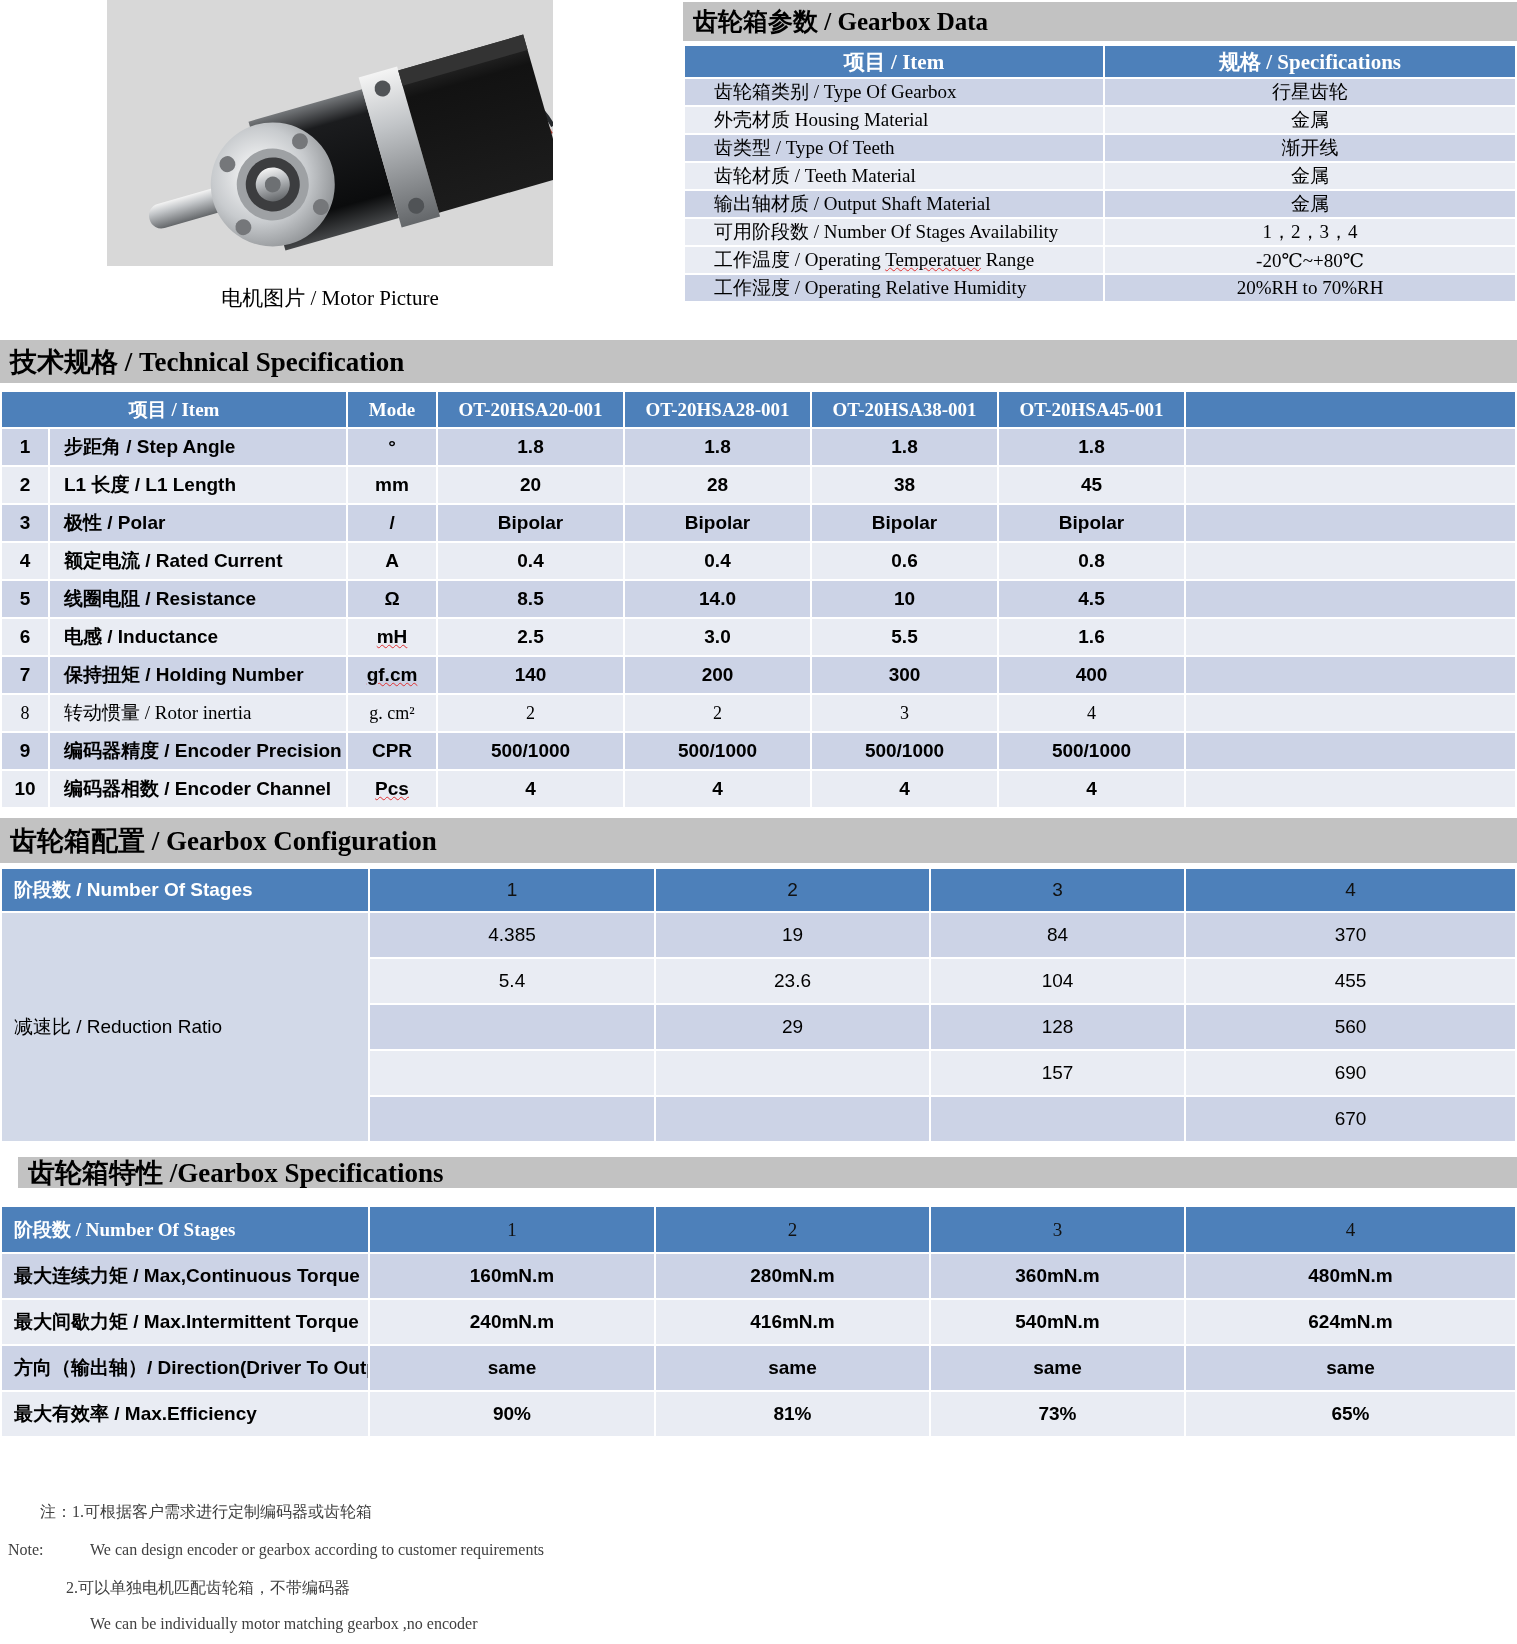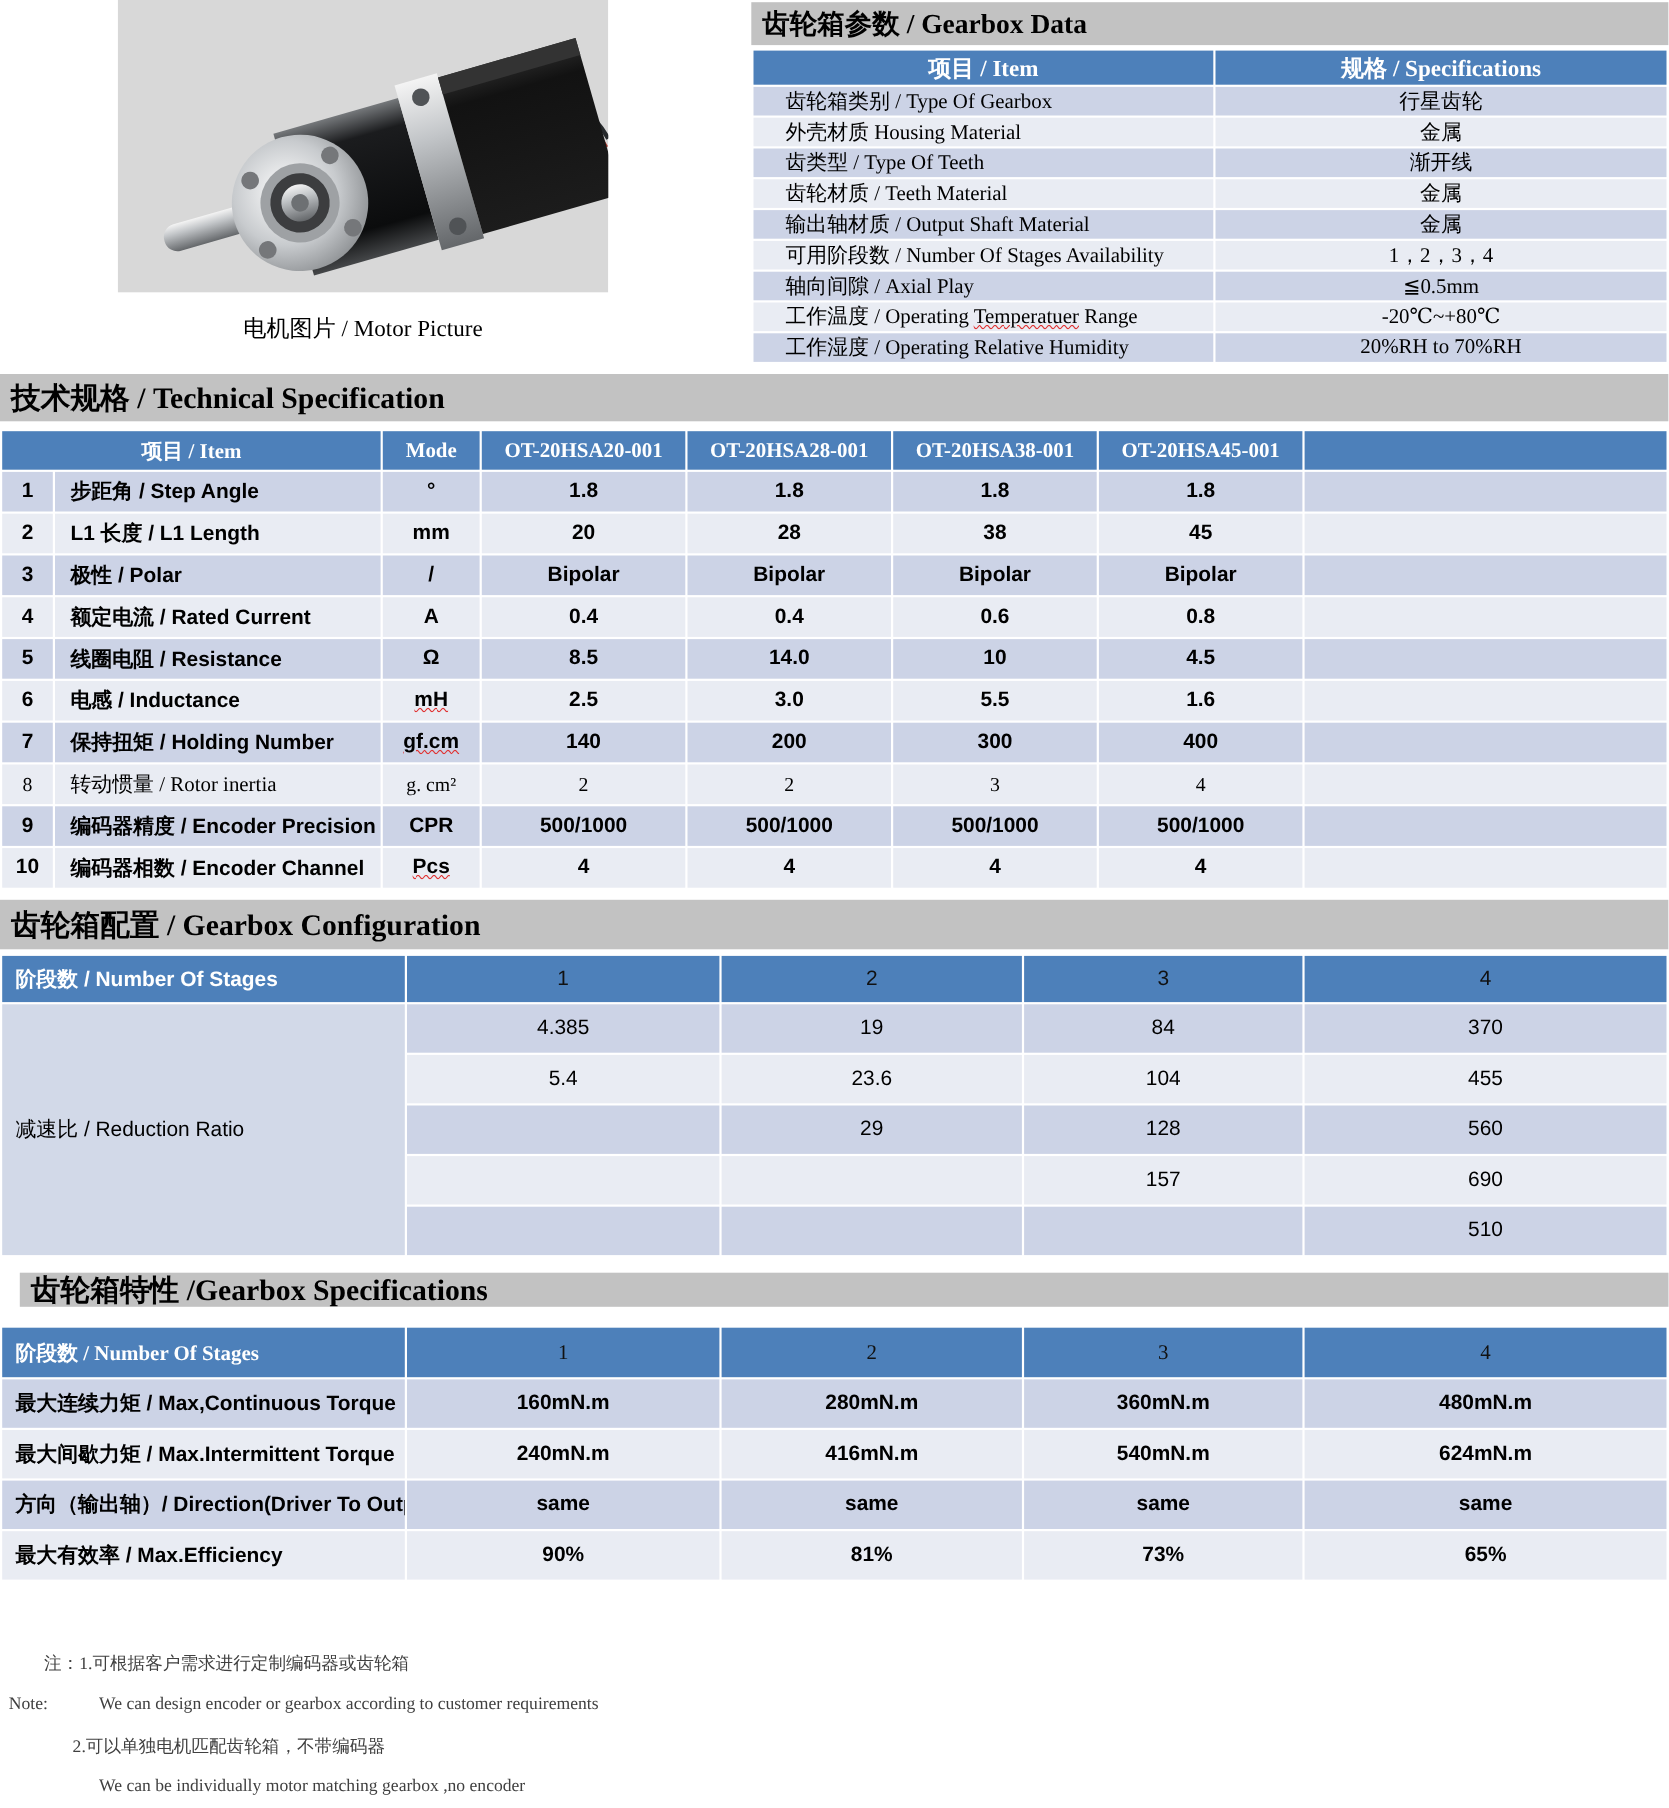--- a/index.html
+++ b/index.html
@@ -153,24 +153,20 @@
       <td class="val">金属</td>
     </tr>
     <tr class="dark">
       <td class="item">输出轴材质 / Output Shaft Material</td>
       <td class="val">金属</td>
     </tr>
     <tr class="light">
       <td class="item">可用阶段数 / Number Of Stages Availability</td>
       <td class="val">1，2，3，4</td>
     </tr>
-    <tr class="dark">
-      <td class="item">轴向间隙 / Axial Play</td>
-      <td class="val">≦0.5mm</td>
-    </tr>
     <tr class="light">
       <td class="item"><span>工作温度 / Operating </span><span class="wavy">Temperatuer</span><span> Range</span></td>
       <td class="val">-20℃~+80℃</td>
     </tr>
     <tr class="dark">
       <td class="item">工作湿度 / Operating Relative Humidity</td>
       <td class="val">20%RH to 70%RH</td>
     </tr>
   </tbody>
     </table>
@@ -341,21 +337,21 @@
     <tr>
       <td style="background:#e9ecf3"></td>
       <td style="background:#e9ecf3"></td>
       <td style="background:#e9ecf3">157</td>
       <td style="background:#e9ecf3">690</td>
     </tr>
     <tr>
       <td style="background:#ccd3e6"></td>
       <td style="background:#ccd3e6"></td>
       <td style="background:#ccd3e6"></td>
-      <td style="background:#ccd3e6">510</td>
+      <td style="background:#ccd3e6">670</td>
     </tr>
   </tbody>
     </table>
 
   <div class="band" style="left:18px;top:1157px;width:1517px;height:31px;">齿轮箱特性 /Gearbox Specifications</div>
 
   <table class="sp" style="left:0;top:1205px;width:1517px;">
     <colgroup>
         <col style="width:366px">
         <col style="width:284px">

